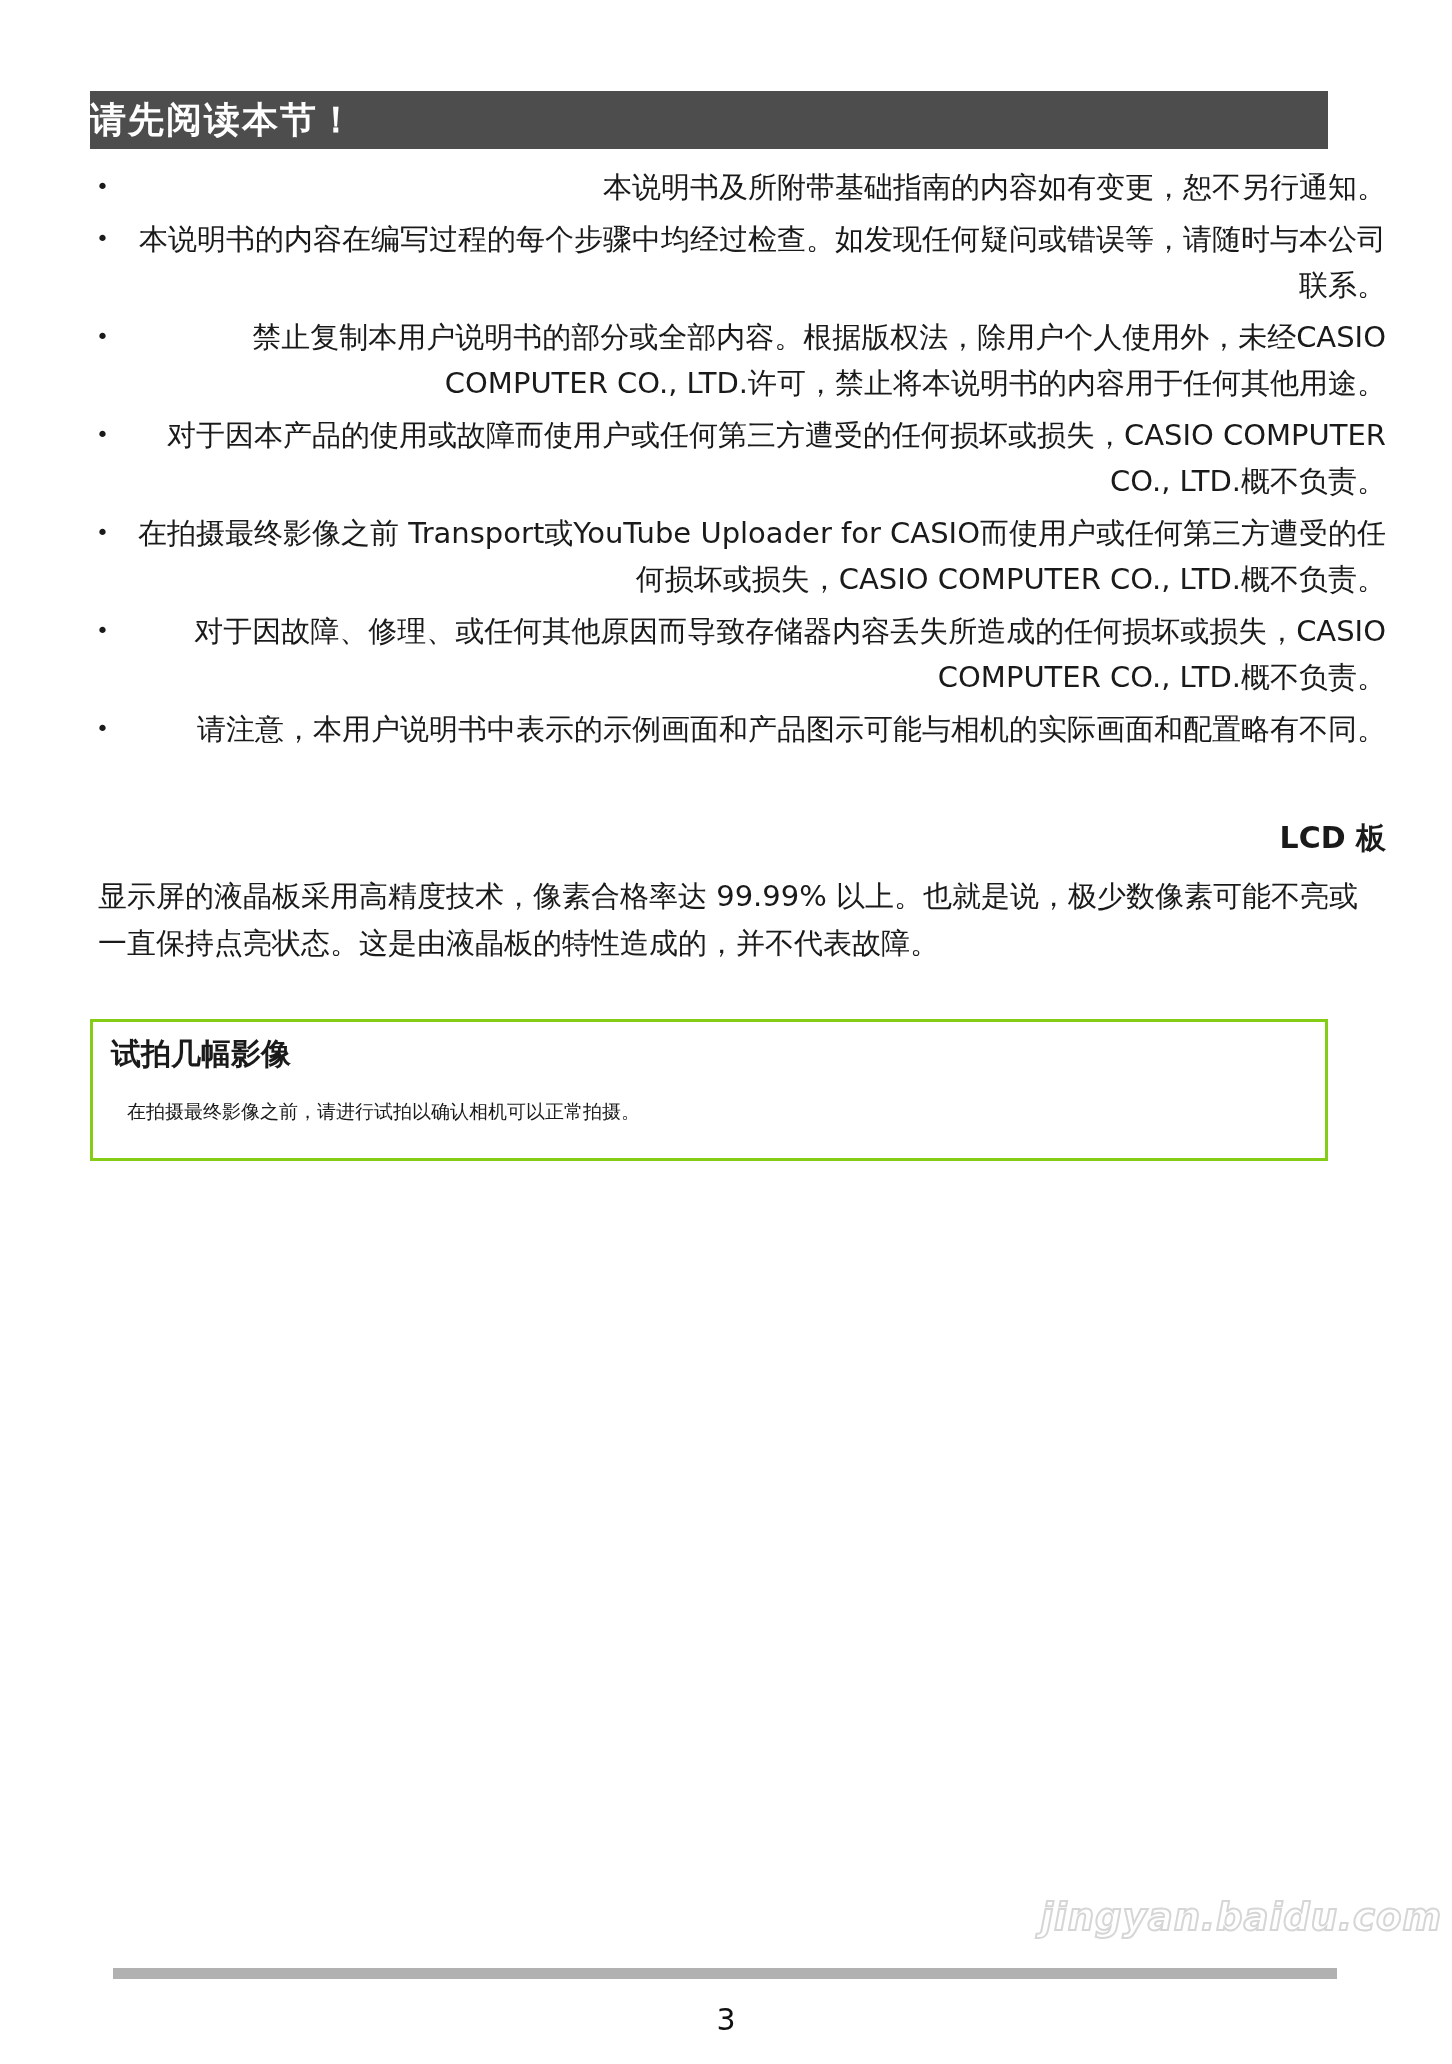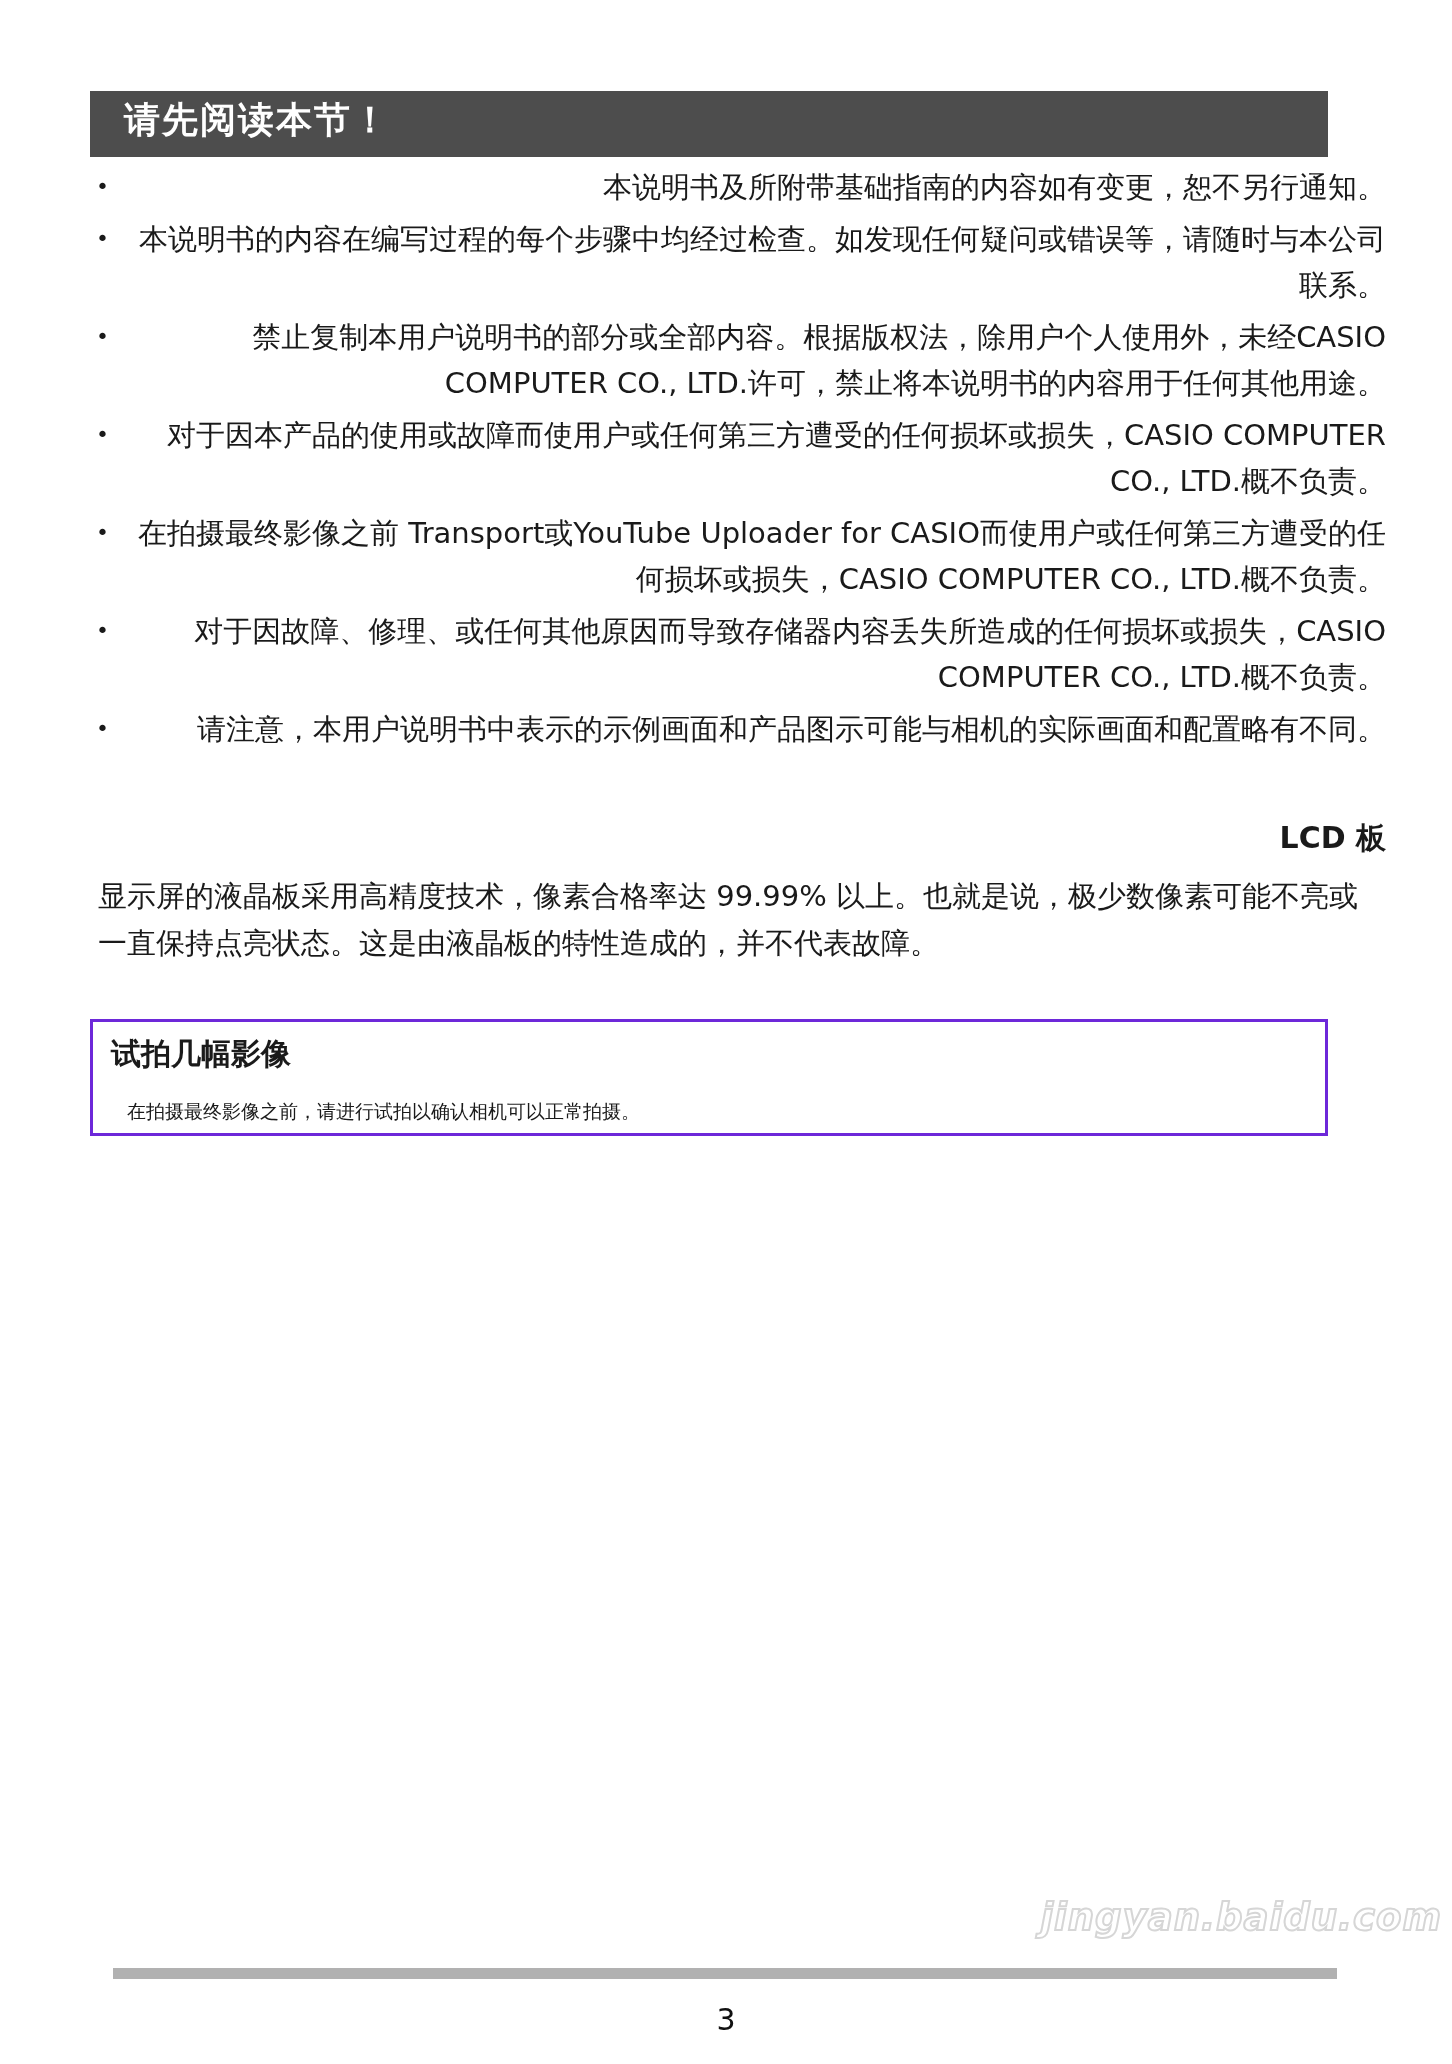--- a/index.html
+++ b/index.html
@@ -8,24 +8,24 @@
     background: #ffffff;
     position: relative;
     font-family: "DejaVu Sans", "Liberation Sans", sans-serif;
     color: #1a1a1a;
   }
   .page { position: absolute; inset: 0; overflow: hidden; }
 
   
   .title-bar {
     position: absolute; left: 90px; top: 91px;
-    width: 1238px; height: 66px;
+    width: 1238px; height: 58px;
     background: #4d4d4d; color: #ffffff;
     font-size: 36px; font-weight: bold;
-    line-height: 58px; padding-left: 34px;
+    line-height: 58px; 
     box-sizing: border-box;
     letter-spacing: 2px;
   }
 
   
   .notice-list {
     position: absolute; left: 90px; top: 164px;
     width: 1296px;
     margin: 0; padding: 0; list-style: none;
     font-size: 29px; line-height: 46px;
@@ -40,22 +40,22 @@
   .notice-list .item-text { flex: 1 1 auto; text-align: right; }
 
   
   .lcd-section { position: absolute; left: 90px; top: 818px; width: 1296px; }
   .lcd-heading { font-size: 30px; font-weight: bold; margin: 0 0 14px 0; text-align: right; }
   .lcd-body { font-size: 29px; line-height: 47px; margin: 8px; }
 
   
   .test-box {
     position: absolute; left: 90px; top: 1019px;
-    width: 1238px; height: 117px;
-    border: 3px solid #6d28d9;
+    width: 1238px; height: 142px;
+    border: 3px solid #84cc16;
     box-sizing: border-box;
     padding: 12px 18px;
   }
   .test-box-title { font-size: 30px; font-weight: bold; margin: 0 0 14px 0; }
   .test-box-body { font-size: 19px; line-height: 40px; margin: 16px; }
 
   
   .footer-bar {
     position: absolute; left: 113px; top: 1968px;
     width: 1224px; height: 11px;

